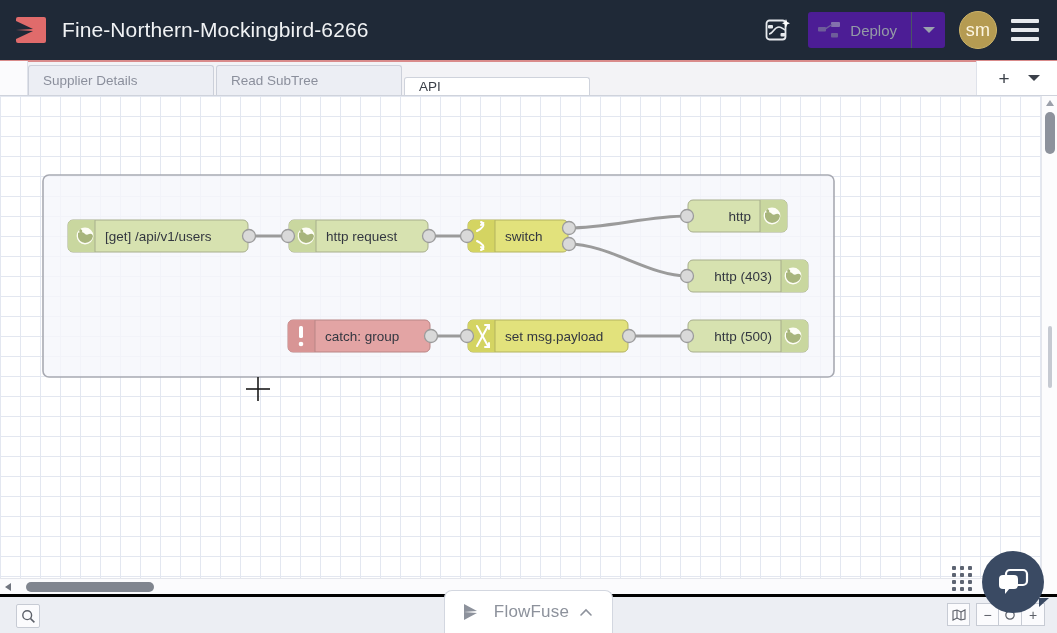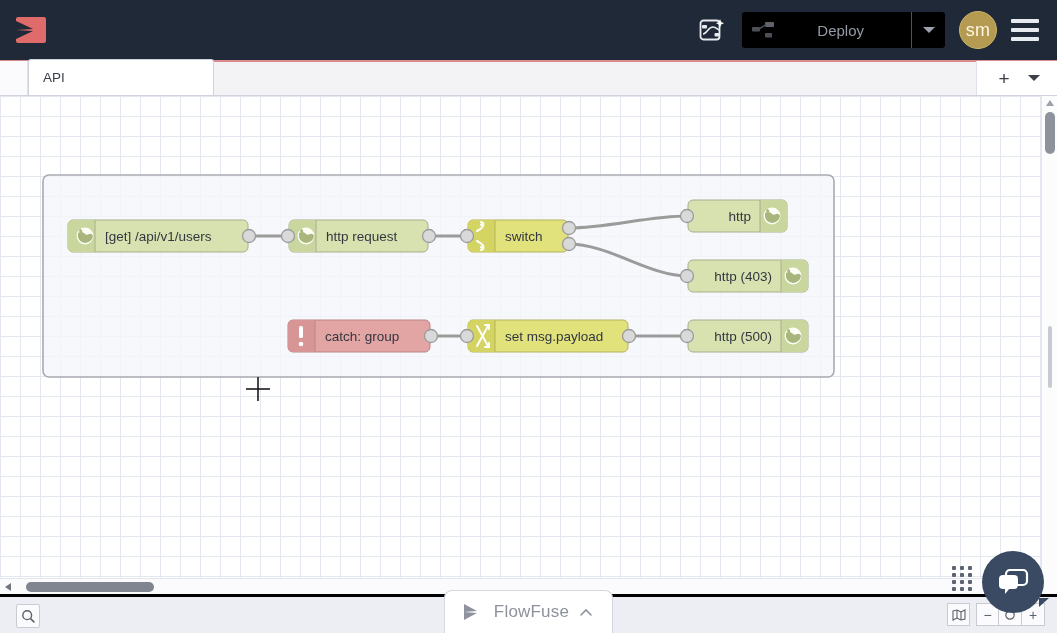--- a/index.html
+++ b/index.html
@@ -28,22 +28,22 @@
   .header-right {
     margin-left: auto; display: flex; align-items: center; gap: 14px;
     margin-right: 18px;
   }
   .ai-icon-btn {
     width: 34px; height: 34px; display: flex; align-items: center; justify-content: center;
     cursor: pointer;
   }
   .deploy-btn {
     display: flex; align-items: center;
-    height: 36px; background: #000000; border-radius: 3px;
-    cursor: default; padding: 0 0 0 10px; gap: 33px;
+    height: 36px; background: #4c1d95; border-radius: 3px;
+    cursor: default; padding: 0 0 0 10px;
   }
   .deploy-glyph { width: 26px; height: 20px; margin-right: 6px; opacity: .55; }
   .deploy-label {
     color: #949ba6; font-size: 15px; padding-right: 14px;
   }
   .deploy-caret {
     width: 34px; height: 36px; display: flex; align-items: center; justify-content: center;
     border-left: 1px solid #4a5564;
   }
   .caret-down {
@@ -77,21 +77,21 @@
     border: 1px solid #ccd0da; border-bottom: none;
     border-radius: 3px 3px 0 0;
     color: #8b8f9c; font-size: 13.5px;
     margin-right: 2px;
     cursor: pointer;
     white-space: nowrap;
   }
   .tab.active {
     background: #ffffff;
     color: #3b4049;
-    height: 36px;
+    height: 18px;
     border-color: #cfd3dc;
     min-width: 186px;
   }
   .tab-actions {
     margin-left: auto; display: flex; align-items: center; height: 34px;
     gap: 4px; padding-right: 10px; background:#ffffff;
     border-left:1px solid #dfe2ea; padding-left:14px;
   }
   .tab-add, .tab-menu {
     width: 26px; height: 26px; display: flex; align-items: center; justify-content: center;
@@ -212,20 +212,21 @@
 <body>
 
 <div id="app">
 
   <div class="header">
     <svg class="brand-logo" viewBox="0 0 30 26">
       <rect x="0" y="0" width="30" height="26" rx="2" fill="#e06b6b"></rect>
       <path d="M0 4 L17 12 L0 13 Z" fill="#1f2937"></path>
       <path d="M0 22 L17 14 L0 13 Z" fill="#1f2937"></path>
     </svg>
+    <div class="project-title">Fine-Northern-Mockingbird-6266</div>
 
     <div class="header-right">
       <div class="ai-icon-btn">
         <svg width="28" height="28" viewBox="0 0 28 28">
           <rect x="3.5" y="4.5" width="19" height="19" rx="3" fill="none" stroke="#e7eaee" stroke-width="1.8"></rect>
           <path d="M6 18 C10 18 11 11 16 11 C19 11 21 14 22.5 14" fill="none" stroke="#e7eaee" stroke-width="1.6"></path>
           <rect x="5" y="9" width="5" height="3.4" rx="1" fill="#e7eaee"></rect>
           <rect x="17.5" y="17" width="5" height="3.4" rx="1" fill="#e7eaee"></rect>
           <path d="M23 3 L24.2 6 L27 7.2 L24.2 8.4 L23 11.4 L21.8 8.4 L19 7.2 L21.8 6 Z" fill="#ffffff"></path>
         </svg>
@@ -249,20 +250,22 @@
       <div class="hamburger">
         <span></span>
           <span></span>
           <span></span>
       </div>
     </div>
   </div>
 
   <div class="tabbar">
     <div class="tab-spacer"></div>
+    <div class="tab">Supplier Details</div>
+    <div class="tab">Read SubTree</div>
     <div class="tab active">API</div>
     <div class="tab-actions">
       <div class="tab-add">+</div>
       <div class="tab-menu">
         <i class="caret-down" style="border-top-color:#3b4049"></i>
       </div>
     </div>
   </div>
 
   <div class="workspace">

